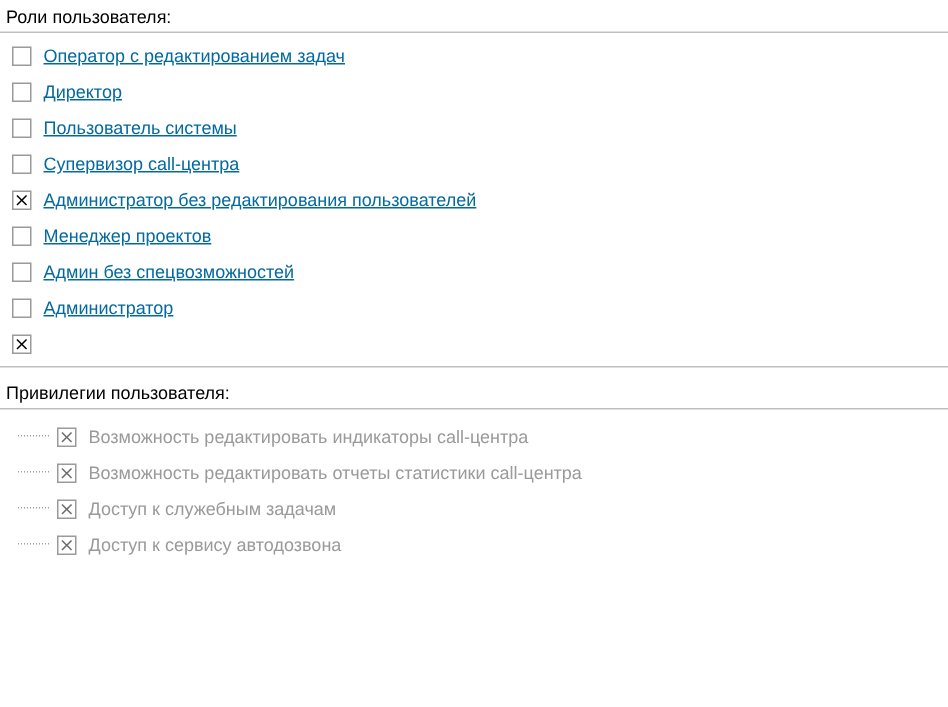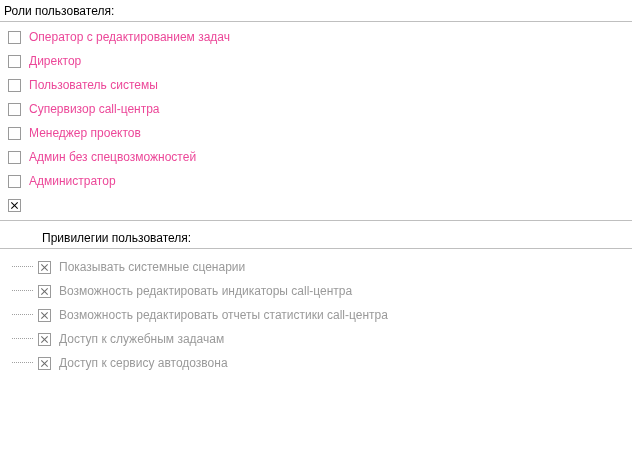--- a/index.html
+++ b/index.html
@@ -71,26 +71,26 @@
   }
   .checkbox.checked::before {
     transform: rotate(45deg);
   }
   .checkbox.checked::after {
     transform: rotate(-45deg);
   }
   .row-label {
     font-size: 12px;
     line-height: 14px;
-    color: #ec4899;
+    color: #0369a1;
     white-space: nowrap;
+    text-decoration: underline;
   }
   .priv-label {
     padding-top: 10px;
-    margin-left: 38px;
   }
   .priv-box {
     border-top: 1px solid #bfbfbf;
     border-bottom: none;
     width: 632px;
     box-sizing: border-box;
     padding-top: 6px;
   }
   .priv-row {
     display: flex;
@@ -166,20 +166,24 @@
     </div>
     <div class="row">
       <span class="checkbox"></span>
       <span class="row-label">Пользователь системы</span>
     </div>
     <div class="row">
       <span class="checkbox"></span>
       <span class="row-label">Супервизор call-центра</span>
     </div>
     <div class="row">
+      <span class="checkbox checked"></span>
+      <span class="row-label">Администратор без редактирования пользователей</span>
+    </div>
+    <div class="row">
       <span class="checkbox"></span>
       <span class="row-label">Менеджер проектов</span>
     </div>
     <div class="row">
       <span class="checkbox"></span>
       <span class="row-label">Админ без спецвозможностей</span>
     </div>
     <div class="row">
       <span class="checkbox"></span>
       <span class="row-label">Администратор</span>
@@ -190,27 +194,20 @@
   </div>
 
   <div class="section-label priv-label">Привилегии пользователя:</div>
 
   <div class="priv-box">
     <div class="priv-row">
       <span class="tree-lines">
           <span class="dash"></span>
         </span>
       <span class="priv-checkbox checked"></span>
-      <span class="priv-label-text">Показывать системные сценарии</span>
-    </div>
-    <div class="priv-row">
-      <span class="tree-lines">
-          <span class="dash"></span>
-        </span>
-      <span class="priv-checkbox checked"></span>
       <span class="priv-label-text">Возможность редактировать индикаторы call-центра</span>
     </div>
     <div class="priv-row">
       <span class="tree-lines">
           <span class="dash"></span>
         </span>
       <span class="priv-checkbox checked"></span>
       <span class="priv-label-text">Возможность редактировать отчеты статистики call-центра</span>
     </div>
     <div class="priv-row">

